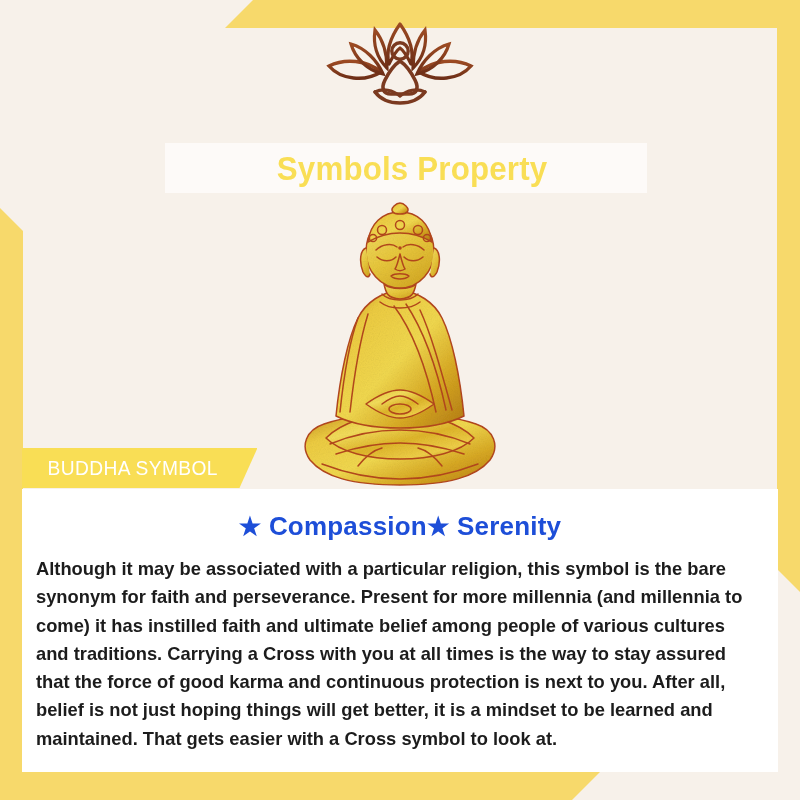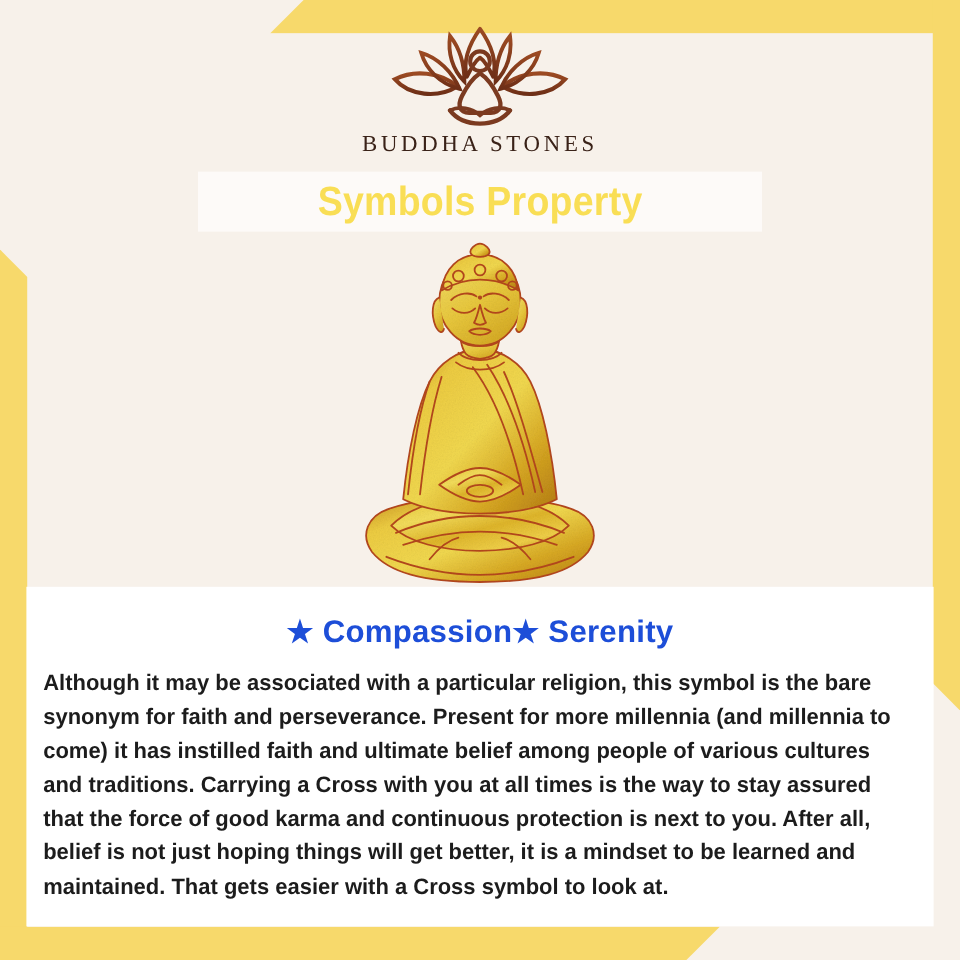--- a/index.html
+++ b/index.html
@@ -86,20 +86,21 @@
   .title-band {
     position: absolute;
     top: 143px;
     left: 165px;
     width: 470px;
     height: 50px;
     background: #FDFAF8;
     display: flex;
     align-items: center;
     justify-content: center;
+    padding-left: 12px;
   }
   .title-text {
     font-family: "Liberation Sans Narrow", "Liberation Sans", sans-serif;
     font-size: 34px;
     font-weight: bold;
     color: #F9DE55;
     letter-spacing: 0.2px;
     transform: scaleX(0.92);
   }
 
@@ -202,21 +203,20 @@
 
       <path d="M85 6 C95 20 99 34 96 46 C92 38 88 32 85 30 C82 32 78 38 74 46 C71 34 75 20 85 6 Z" fill="none" stroke="url(#petalGrad)" stroke-width="3.2" stroke-linejoin="round"></path>
 
       <circle cx="85" cy="33" r="8.2" fill="none" stroke="#7B3A20" stroke-width="3.4"></circle>
 
       <path d="M85 43 C79 47 74 54 70 62 C66 70 68 76 76 76 L94 76 C102 76 104 70 100 62 C96 54 91 47 85 43 Z" fill="none" stroke="#7B3A20" stroke-width="3.6" stroke-linejoin="round"></path>
 
       <path d="M60 74 C66 82 76 85 85 85 C94 85 104 82 110 74" fill="none" stroke="#7B3A20" stroke-width="3.6" stroke-linecap="round"></path>
       <path d="M60 74 C68 70 78 72 85 78 C92 72 102 70 110 74" fill="none" stroke="#7B3A20" stroke-width="3.2" stroke-linecap="round"></path>
     </svg>
-    <span class="logo-wordmark">BUDDHA STONES</span>
   </div>
 
   <div class="title-band">
     <span class="title-text">Symbols Property</span>
   </div>
 
   <div class="hero">
     <svg width="260" height="300" viewBox="0 0 260 300">
       <defs>
         <linearGradient id="goldBody" x1="0.1" y1="0" x2="0.95" y2="1">
@@ -308,20 +308,23 @@
 
         <circle cx="130" cy="50" r="1.8" fill="#B5481C" stroke="none"></circle>
 
         <path d="M130 56 C128 64 127 68 125 71 C128 73 132 73 135 71 C133 68 132 64 130 56" fill="none"></path>
 
         <path d="M121 78 C125 75 135 75 139 78 C135 82 125 82 121 78 Z" fill="none"></path>
       </g>
     </svg>
   </div>
 
+  <div class="badge">
+    <span class="badge-text">BUDDHA SYMBOL</span>
+  </div>
 
   <div class="panel">
     <div class="subtitle">
       <span class="star">★</span><span> Compassion</span><span class="star">★</span><span> Serenity</span>
     </div>
     <p class="body-copy">Although it may be associated with a particular religion, this symbol is the bare synonym for faith and perseverance. Present for more millennia (and millennia to come) it has instilled faith and ultimate belief among people of various cultures and traditions. Carrying a Cross with you at all times is the way to stay assured that the force of good karma and continuous protection is next to you. After all, belief is not just hoping things will get better, it is a mindset to be learned and maintained. That gets easier with a Cross symbol to look at.</p>
   </div>
 
 </div>
 

